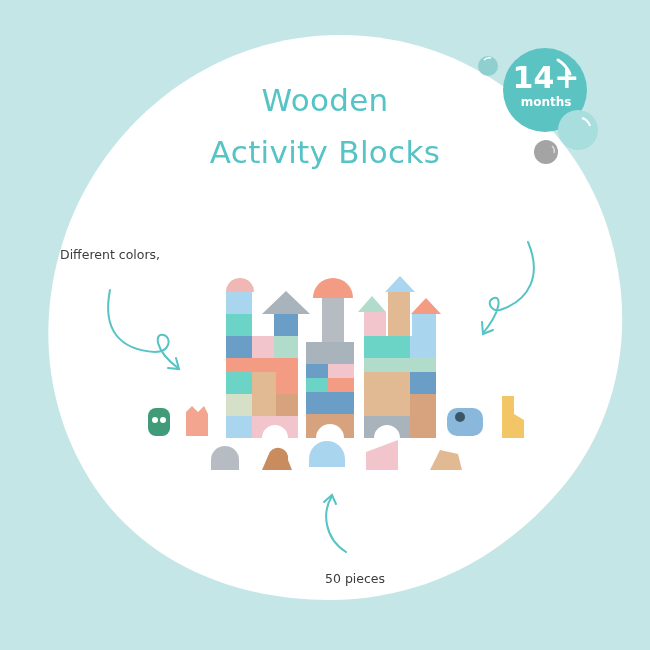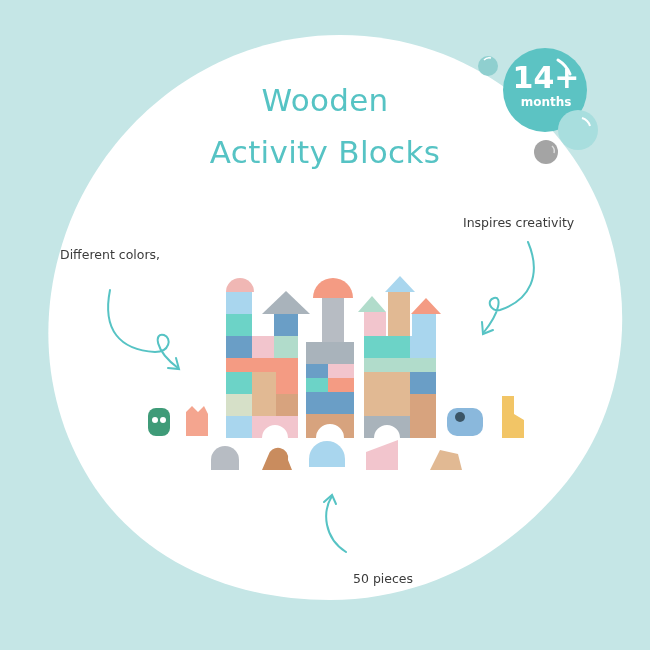--- a/index.html
+++ b/index.html
@@ -36,31 +36,30 @@
   <div class="badge-text" style="left:510px;top:94px;width:72px;font-size:12px;line-height:16px;">months</div>
 
   <div class="label" style="left:60px;top:246px;text-align:left;">
     <div>Different colors,</div>
   </div>
   <svg width="150" height="120" viewBox="0 0 150 120" style="position:absolute;left:60px;top:280px">
     <path d="M50,10 C42,50 60,70 95,72 C110,72 112,58 104,55 C94,52 94,70 118,88" stroke="#56c3c4" stroke-width="2" fill="none" stroke-linecap="round"></path>
     <path d="M108,88 L119,89 L116,78" stroke="#56c3c4" stroke-width="2" fill="none" stroke-linecap="round"></path>
   </svg>
 
-  <div class="label" style="left:463px;top:214px;">Inspires creativity</div>
   <svg width="100" height="110" viewBox="0 0 100 110" style="position:absolute;left:470px;top:240px">
     <path d="M58,2 C72,35 60,60 30,70 C20,72 16,60 24,58 C32,56 30,72 14,92" stroke="#56c3c4" stroke-width="2" fill="none" stroke-linecap="round"></path>
     <path d="M12,82 L13,94 L23,90" stroke="#56c3c4" stroke-width="2" fill="none" stroke-linecap="round"></path>
   </svg>
 
   <svg width="60" height="80" viewBox="0 0 60 80" style="position:absolute;left:310px;top:490px">
     <path d="M36,62 C14,48 12,22 22,6" stroke="#56c3c4" stroke-width="2" fill="none" stroke-linecap="round"></path>
     <path d="M14,12 L22,5 L26,14" stroke="#56c3c4" stroke-width="2" fill="none" stroke-linecap="round"></path>
   </svg>
-  <div class="label" style="left:325px;top:570px;margin-left:28px;">50 pieces</div>
+  <div class="label" style="left:325px;top:570px;">50 pieces</div>
 
   <svg width="400" height="220" viewBox="140 260 400 220" style="position:absolute;left:140px;top:260px">
 
     <path d="M226,292 a14,14 0 0 1 28,0 z" fill="#f0b7b4"></path>
     <rect x="226" y="292" width="26" height="22" fill="#a9d6ee"></rect>
     <rect x="226" y="314" width="26" height="22" fill="#6cd3c7"></rect>
     <rect x="226" y="336" width="26" height="22" fill="#6a9ec6"></rect>
     <rect x="252" y="336" width="22" height="22" fill="#f2c5cd"></rect>
     <polygon points="262,314 286,291 310,314" fill="#a9b3bb"></polygon>
     <rect x="274" y="314" width="24" height="22" fill="#6a9ec6"></rect>

